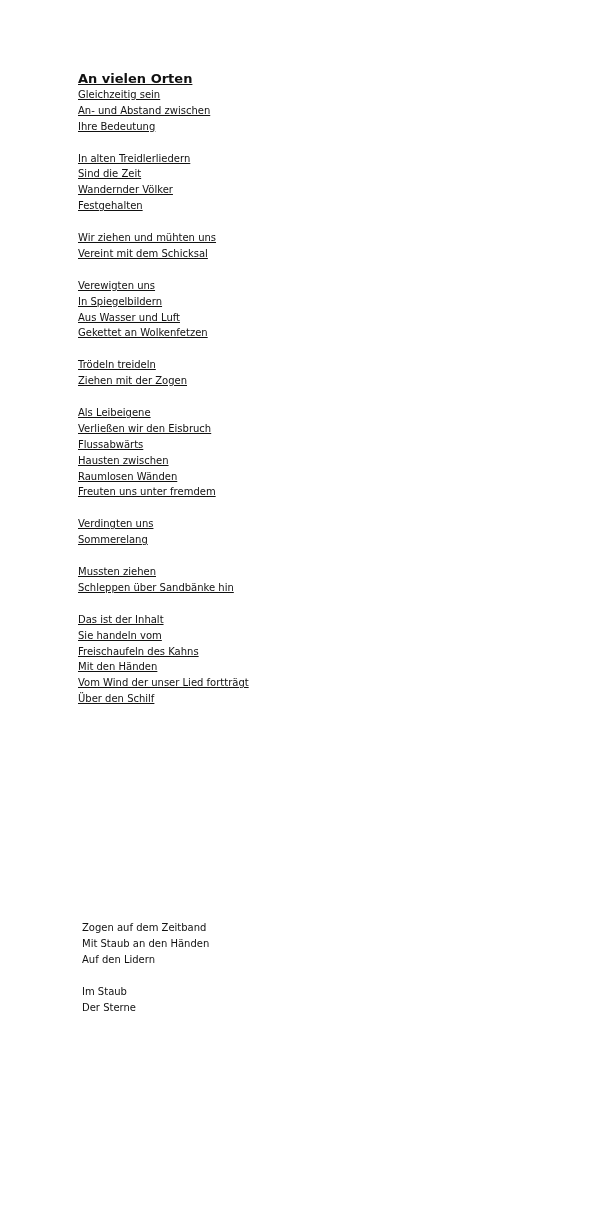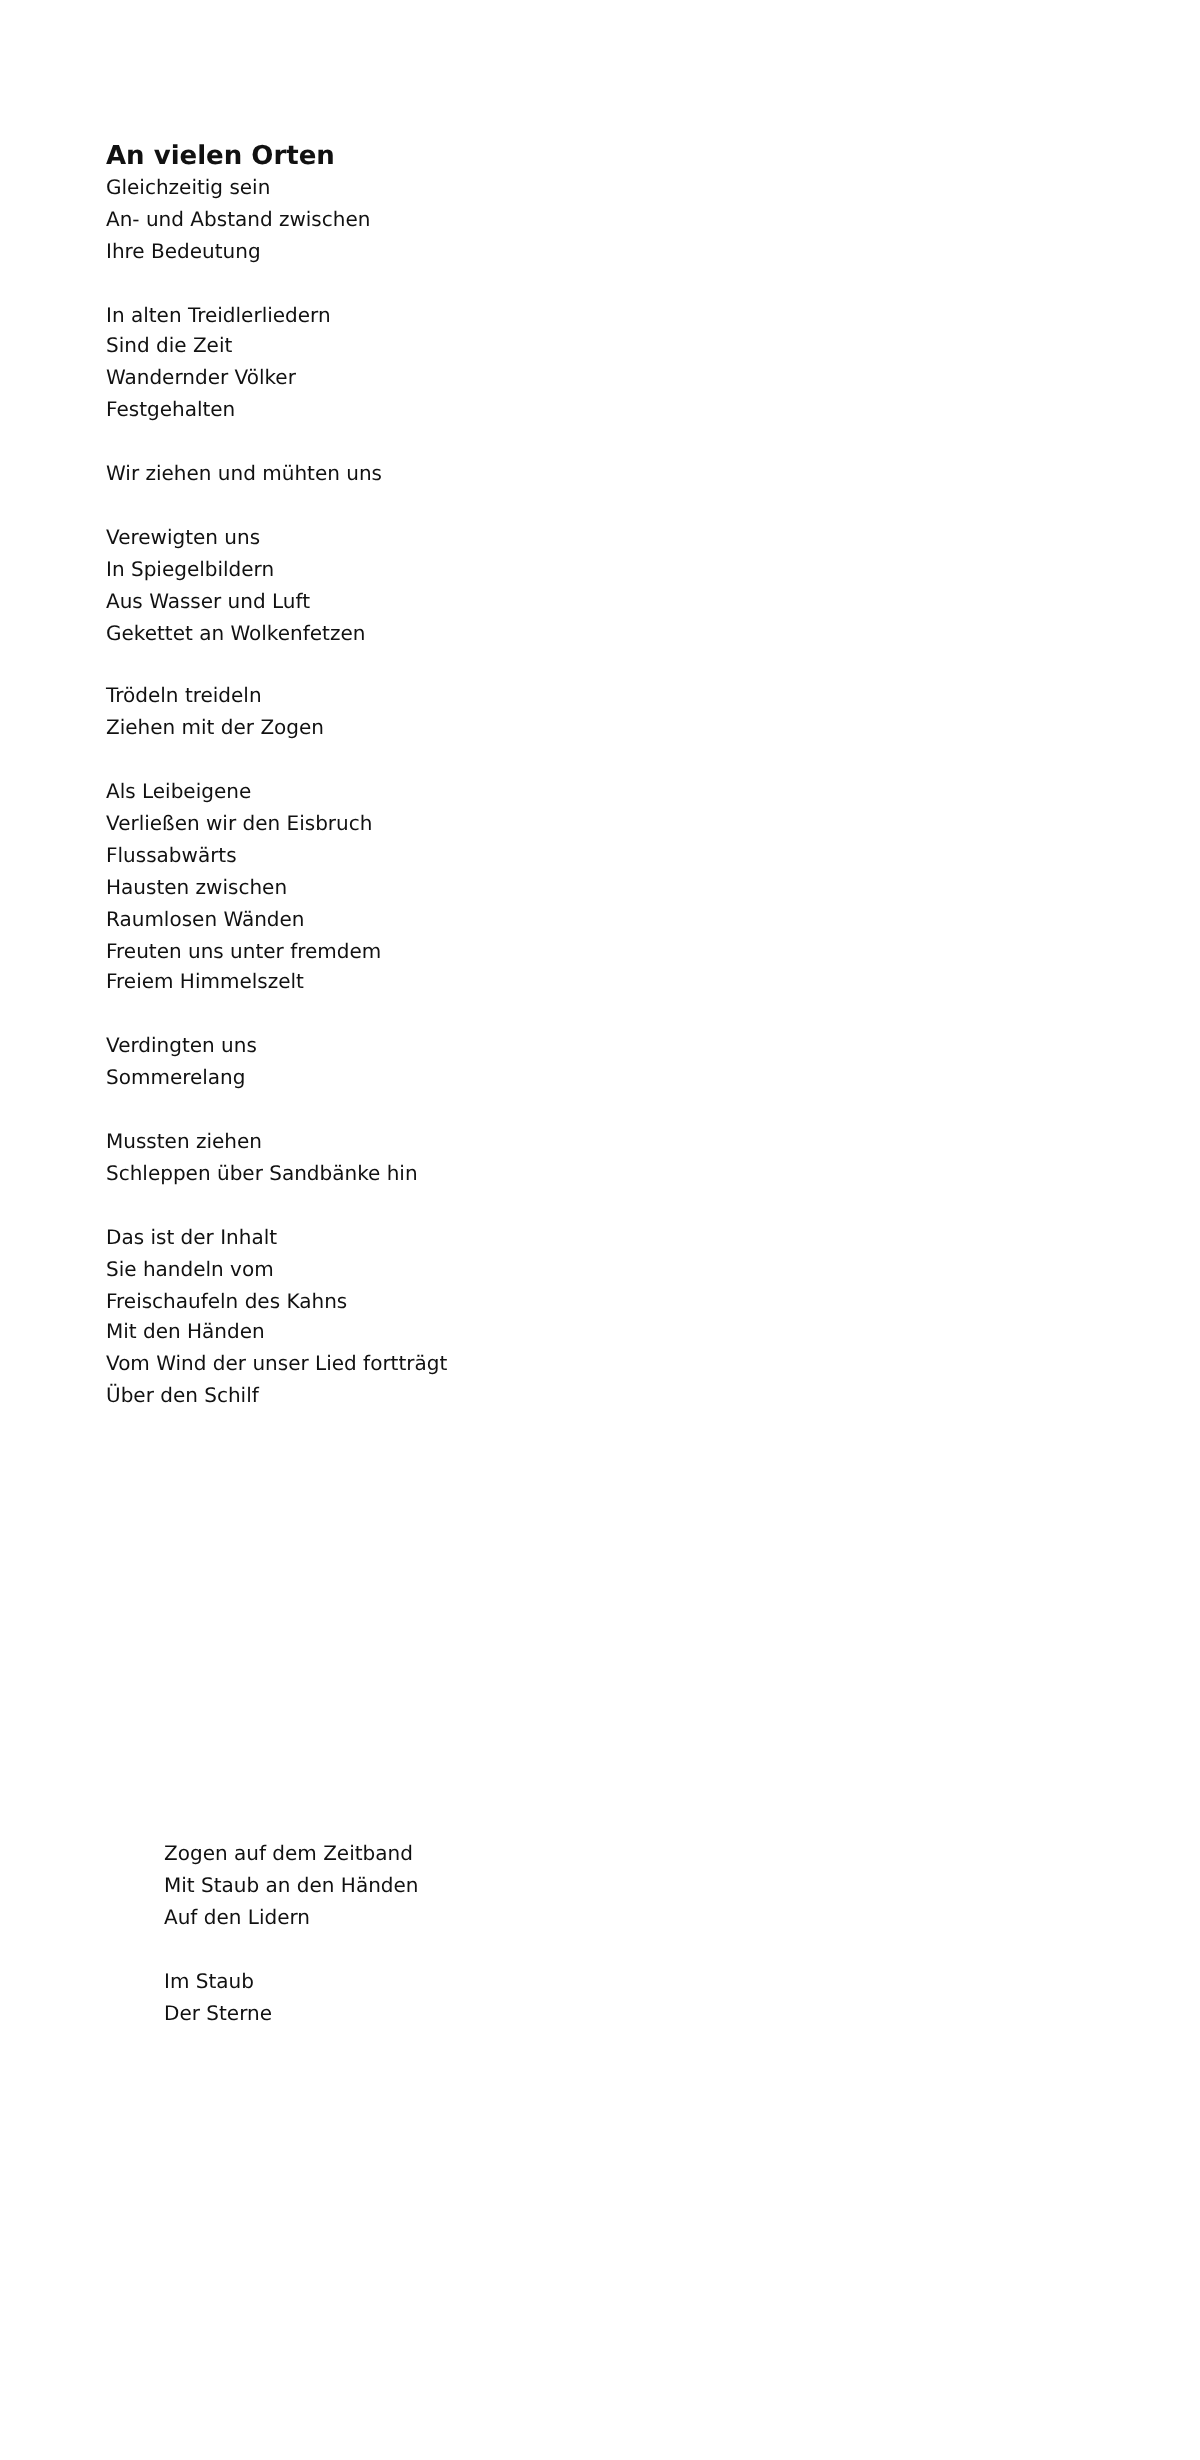--- a/index.html
+++ b/index.html
@@ -10,23 +10,24 @@
   body {
     width: 600px;
     height: 1230px;
     position: relative;
     overflow: hidden;
     font-family: "DejaVu Sans", sans-serif;
     color: #111111;
   }
   .page {
     position: absolute;
-    left: 53px;
+    left: 78px;
     top: 71px;
     width: 500px;
+    text-decoration: underline;
   }
   .title {
     font-weight: bold;
     font-size: 13px;
     line-height: 15.9px;
     margin: 0;
     white-space: nowrap;
   }
   .stanza {
     margin: 0 0 15.9px 0;
@@ -58,20 +59,21 @@
 
   <div class="stanza">
     <span class="line">In alten Treidlerliedern</span>
     <span class="line">Sind die Zeit</span>
     <span class="line">Wandernder Völker</span>
     <span class="line">Festgehalten</span>
   </div>
 
   <div class="stanza">
     <span class="line">Wir ziehen und mühten uns</span>
+    <span class="line">Vereint mit dem Schicksal</span>
   </div>
 
   <div class="stanza">
     <span class="line">Verewigten uns</span>
     <span class="line">In Spiegelbildern</span>
     <span class="line">Aus Wasser und Luft</span>
     <span class="line">Gekettet an Wolkenfetzen</span>
   </div>
 
   <div class="stanza">
@@ -79,21 +81,20 @@
     <span class="line">Ziehen mit der Zogen</span>
   </div>
 
   <div class="stanza">
     <span class="line">Als Leibeigene</span>
     <span class="line">Verließen wir den Eisbruch</span>
     <span class="line">Flussabwärts</span>
     <span class="line">Hausten zwischen</span>
     <span class="line">Raumlosen Wänden</span>
     <span class="line">Freuten uns unter fremdem</span>
-    <span class="line">Freiem Himmelszelt</span>
   </div>
 
   <div class="stanza">
     <span class="line">Verdingten uns</span>
     <span class="line">Sommerelang</span>
   </div>
 
   <div class="stanza">
     <span class="line">Mussten ziehen</span>
     <span class="line">Schleppen über Sandbänke hin</span>

